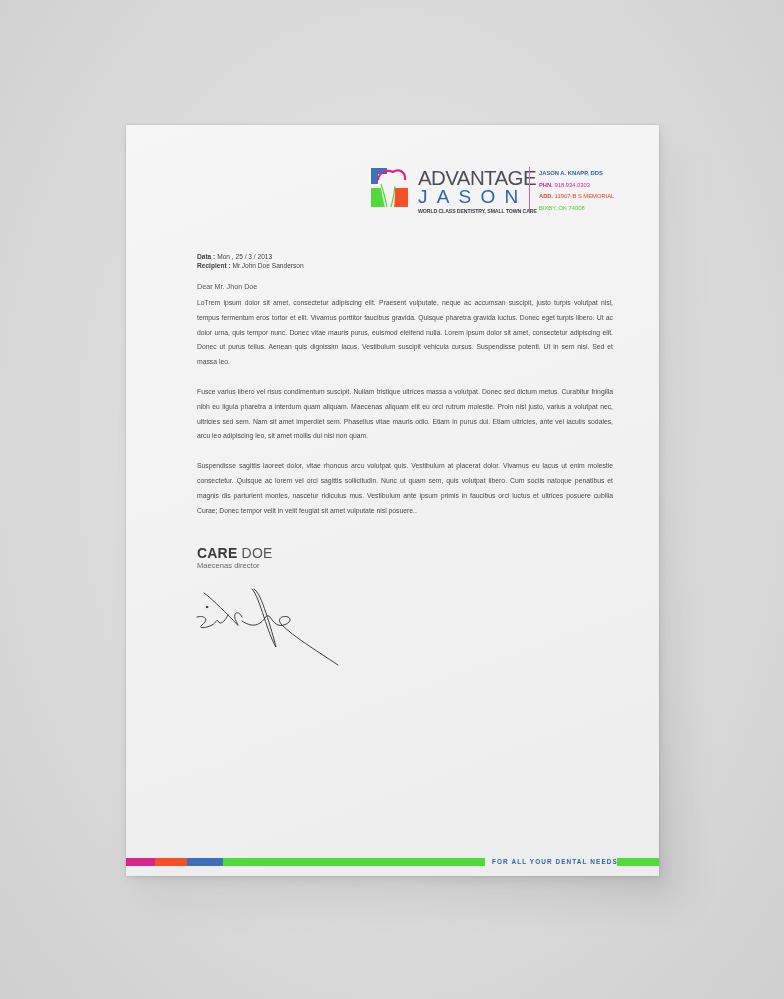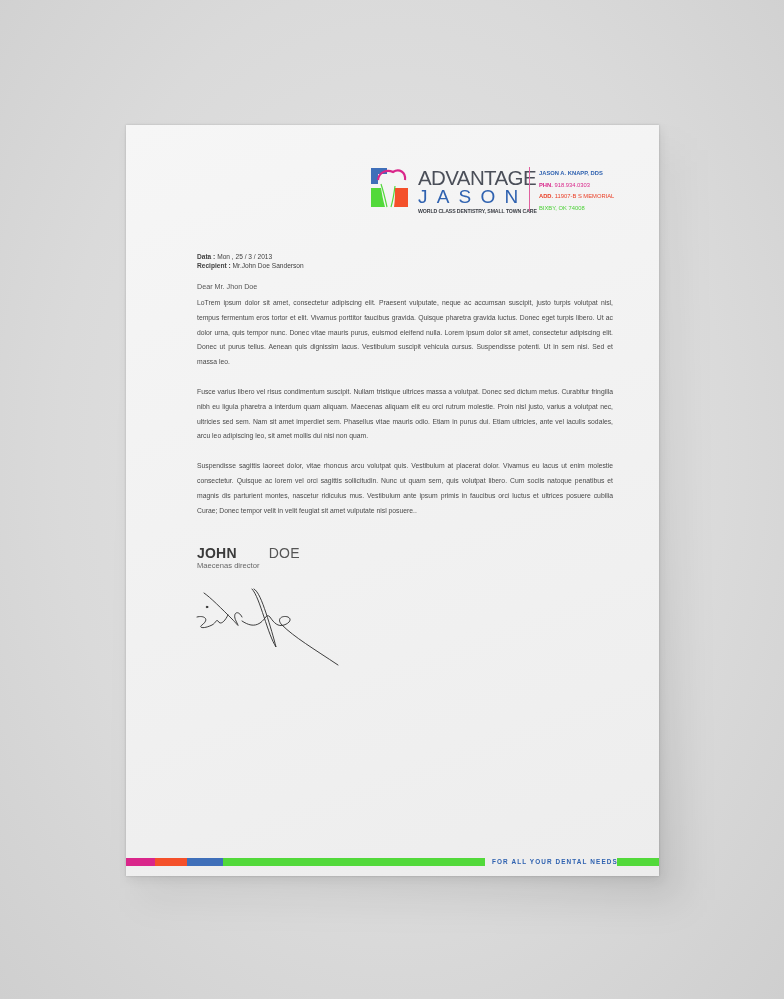--- a/index.html
+++ b/index.html
@@ -37,21 +37,21 @@
   
   .meta { position:absolute; left:71px; top:127px; font-size:6.6px; color:#3f3f3f; line-height:9px; }
   .meta b { font-weight:700; }
   .greet { position:absolute; left:71px; top:157px; font-size:7.2px; color:#555;text-align:right; }
   .body { position:absolute; left:71px; top:171px; width:416px; font-size:6.8px; color:#4a4a4a; line-height:14.8px; text-align:justify; }
   .body p { margin:0 0 15px 0; }
 
   
   .sig-name { position:absolute; left:71px; top:420px; font-size:14px; color:#3a3a3a; letter-spacing:0.2px; }
   .sig-name b { font-weight:700; }
-  .sig-name span.light { font-weight:400; color:#555;margin-left:28px; }
+  .sig-name span.light { font-weight:400; color:#555; }
   .sig-role { position:absolute; left:71px; top:436px; font-size:7.6px; color:#666; }
   .signature { position:absolute; left:68px; top:460px; width:150px; height:82px; }
 
   
   .footer { position:absolute; left:0; top:733px; width:533px; height:8px; }
   .fb { position:absolute; top:0; height:8px; }
   .tagline { position:absolute; left:366px; top:733px; font-size:6.4px; color:#2f62b0; font-weight:700; letter-spacing:1.1px; line-height:8px; white-space:nowrap; }
 </style>
 </head>
 <body>
@@ -97,21 +97,21 @@
   </div>
 
   <div class="greet">Dear Mr. Jhon Doe</div>
 
   <div class="body">
     <p>LoTrem ipsum dolor sit amet, consectetur adipiscing elit. Praesent vulputate, neque ac accumsan suscipit, justo turpis volutpat nisl, tempus fermentum eros tortor et elit. Vivamus porttitor faucibus gravida. Quisque pharetra gravida luctus. Donec eget turpis libero. Ut ac dolor urna, quis tempor nunc. Donec vitae mauris purus, euismod eleifend nulla. Lorem ipsum dolor sit amet, consectetur adipiscing elit. Donec ut purus tellus. Aenean quis dignissim lacus. Vestibulum suscipit vehicula cursus. Suspendisse potenti. Ut in sem nisi. Sed et massa leo.</p>
     <p>Fusce varius libero vel risus condimentum suscipit. Nullam tristique ultrices massa a volutpat. Donec sed dictum metus. Curabitur fringilla nibh eu ligula pharetra a interdum quam aliquam. Maecenas aliquam elit eu orci rutrum molestie. Proin nisl justo, varius a volutpat nec, ultricies sed sem. Nam sit amet imperdiet sem. Phasellus vitae mauris odio. Etiam in purus dui. Etiam ultricies, ante vel iaculis sodales, arcu leo adipiscing leo, sit amet mollis dui nisi non quam.</p>
     <p>Suspendisse sagittis laoreet dolor, vitae rhoncus arcu volutpat quis. Vestibulum at placerat dolor. Vivamus eu lacus ut enim molestie consectetur. Quisque ac lorem vel orci sagittis sollicitudin. Nunc ut quam sem, quis volutpat libero. Cum sociis natoque penatibus et magnis dis parturient montes, nascetur ridiculus mus. Vestibulum ante ipsum primis in faucibus orci luctus et ultrices posuere cubilia Curae; Donec tempor velit in velit feugiat sit amet vulputate nisl posuere..</p>
   </div>
 
-  <div class="sig-name"><b>JOHN</b> <span class="light">DOE</span></div>
+  <div class="sig-name"><b>CARE</b> <span class="light">DOE</span></div>
   <div class="sig-role">Maecenas director</div>
 
   <div class="signature">
     <svg width="150" height="82" viewBox="0 0 150 82" fill="none" stroke="#2a2a2a" stroke-width="0.9" stroke-linecap="round">
       <circle cx="13" cy="22" r="0.8" fill="#2a2a2a"></circle>
       <path d="M3 32 C10 30 16 34 8 40 C4 43 10 44 18 40 C22 38 22 34 24 36 C26 40 30 38 34 30"></path>
       <path d="M10 8 C16 12 28 24 38 34 C44 40 46 44 42 36 C38 28 44 24 48 32"></path>
       <path d="M58 4 C62 8 66 20 70 32 C74 44 78 56 82 62 C80 54 76 40 72 28 C68 16 64 6 60 4"></path>
       <path d="M48 36 C54 40 60 42 66 38 C72 34 72 28 76 32 C80 38 84 42 90 40 C96 38 98 34 94 32 C88 30 82 34 88 40 C100 52 120 64 144 80"></path>
     </svg>

